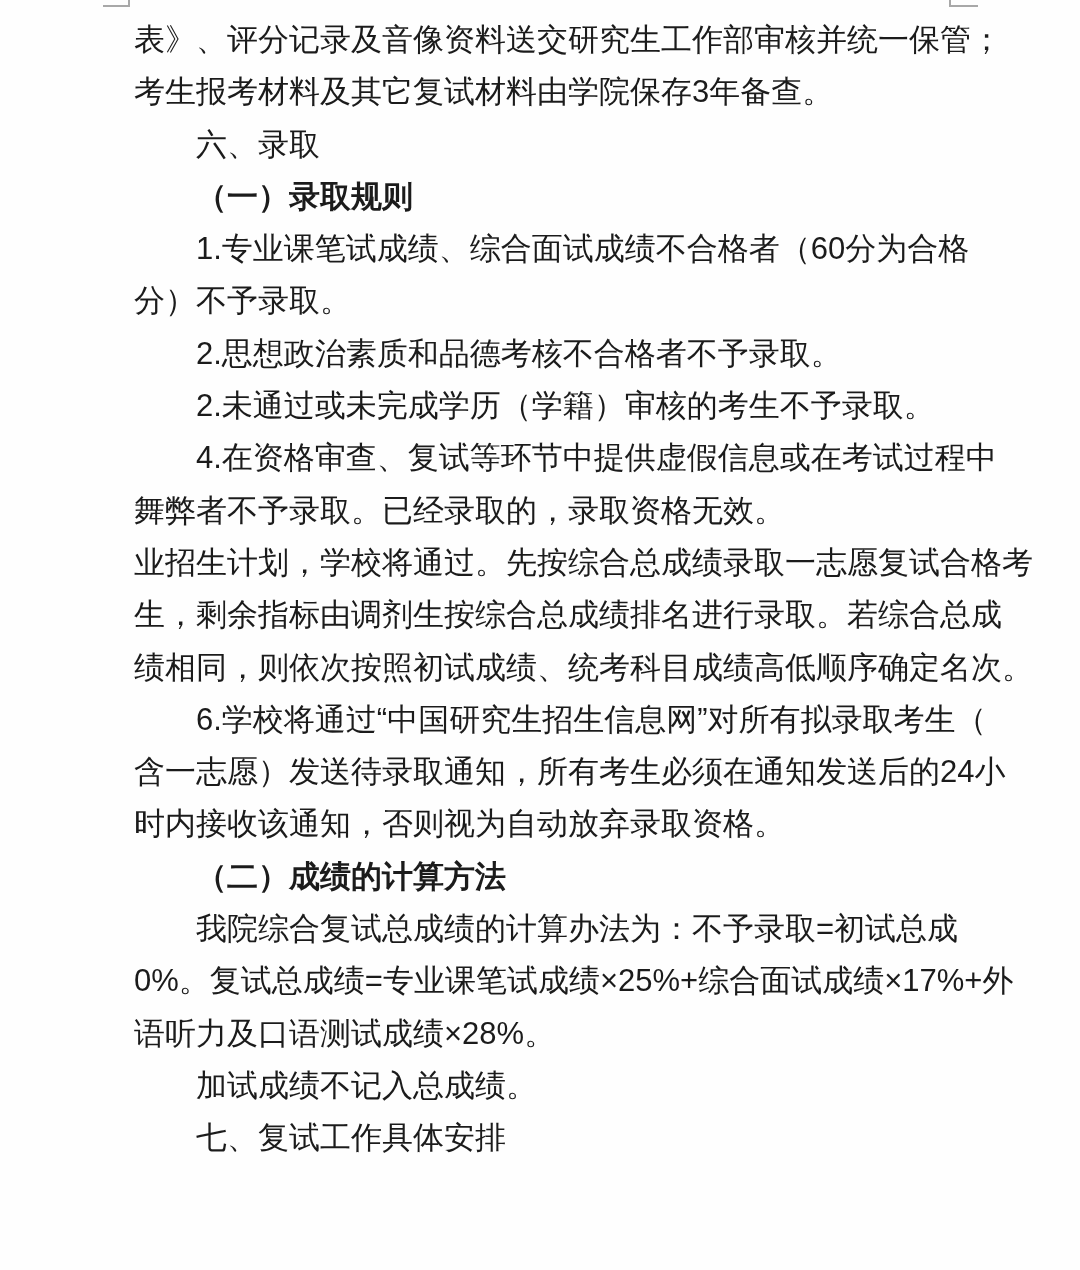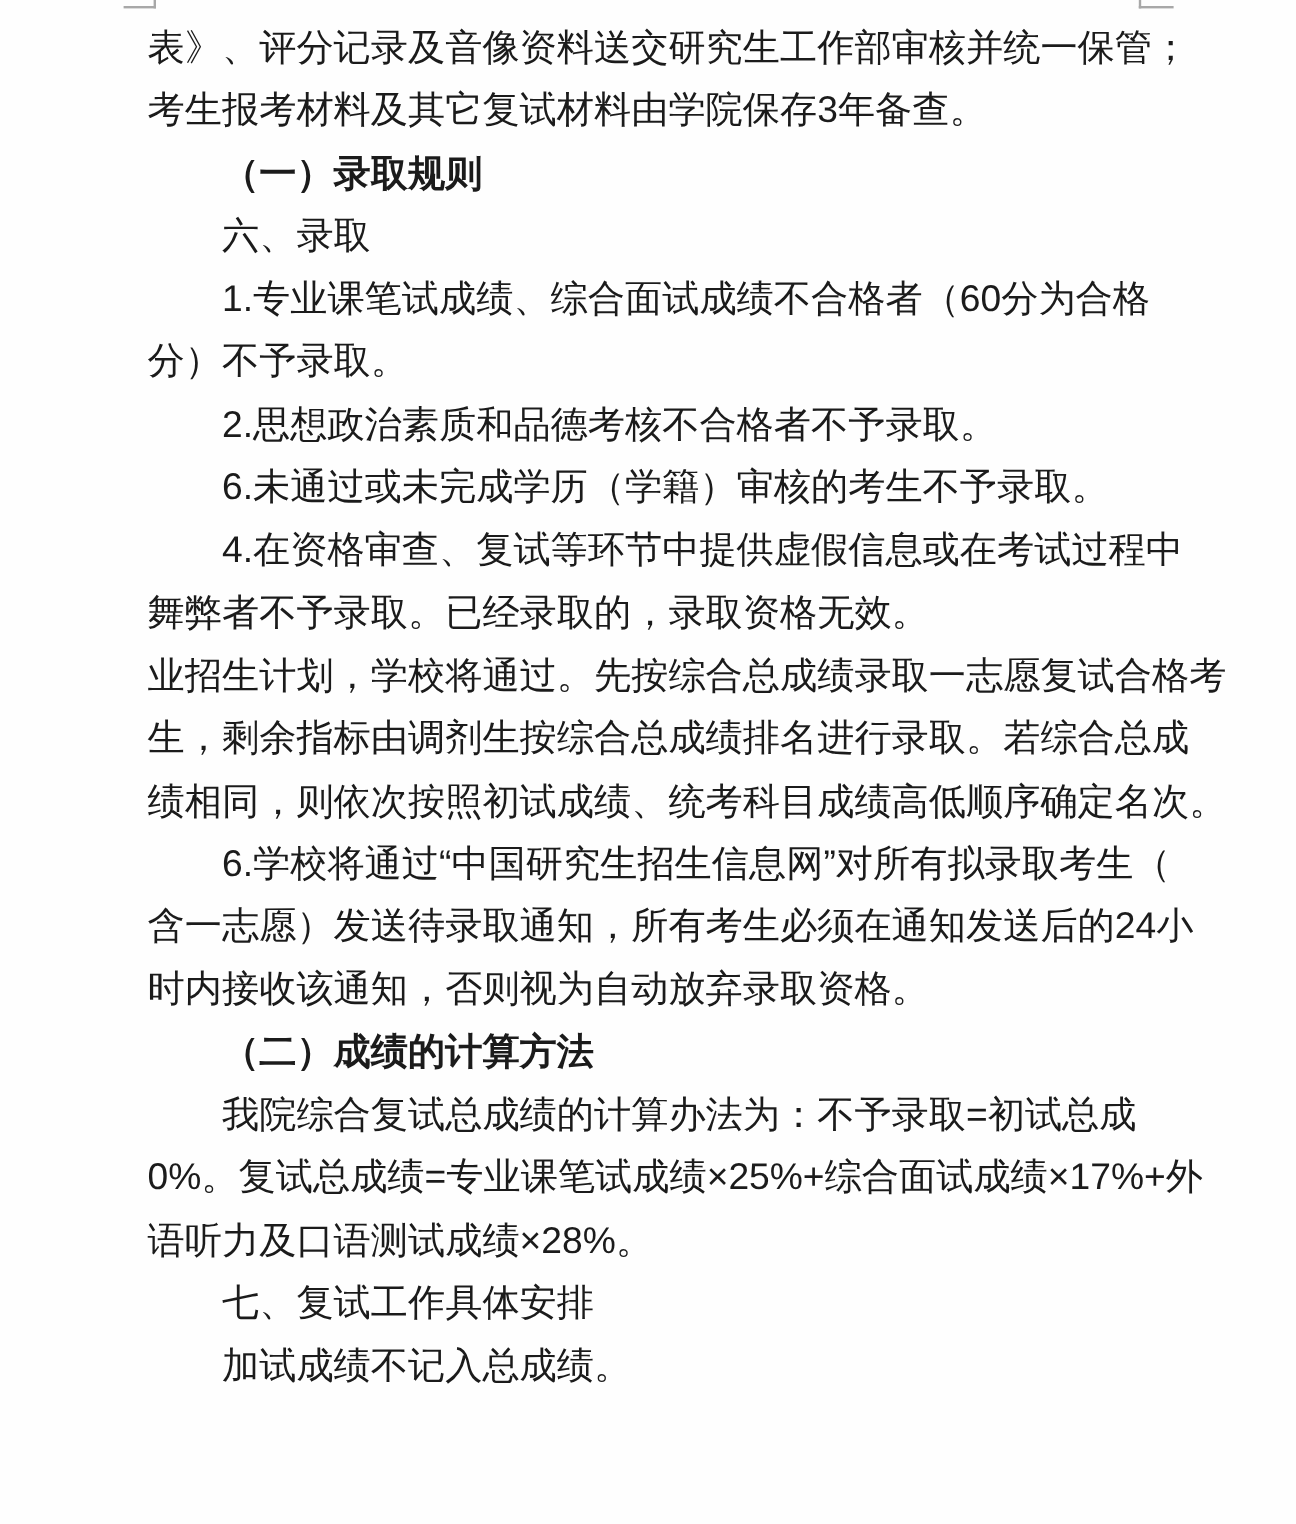--- a/index.html
+++ b/index.html
@@ -32,21 +32,21 @@
     border-right: 2px solid #a8a8a8;
   }
   .frag-right {
     left: 949px;
     width: 29px;
     border-bottom: 2px solid #a8a8a8;
     border-left: 2px solid #a8a8a8;
   }
   .content {
     position: absolute;
-    left: 123px;
+    left: 134px;
     top: 14px;
     width: 840px;
   }
   .line {
     font-size: 31px;
     line-height: 52.3px;
     height: 52.3px;
     color: #1b1b1b;
     white-space: nowrap;
     font-family: "Liberation Sans", sans-serif;
@@ -62,35 +62,35 @@
 <body>
 
 <div class="page">
 
   <div class="frag frag-left"></div>
   <div class="frag frag-right"></div>
 
   <div class="content">
       <div class="line">表》、评分记录及音像资料送交研究生工作部审核并统一保管；</div>
       <div class="line">考生报考材料及其它复试材料由学院保存3年备查。</div>
+      <div class="line indent">六、录取</div>
       <div class="line indent bold">（一）录取规则</div>
-      <div class="line indent">六、录取</div>
       <div class="line indent">1.专业课笔试成绩、综合面试成绩不合格者（60分为合格</div>
       <div class="line">分）不予录取。</div>
       <div class="line indent">2.思想政治素质和品德考核不合格者不予录取。</div>
-      <div class="line indent">6.未通过或未完成学历（学籍）审核的考生不予录取。</div>
+      <div class="line indent">2.未通过或未完成学历（学籍）审核的考生不予录取。</div>
       <div class="line indent">4.在资格审查、复试等环节中提供虚假信息或在考试过程中</div>
       <div class="line">舞弊者不予录取。已经录取的，录取资格无效。</div>
       <div class="line">业招生计划，学校将通过。先按综合总成绩录取一志愿复试合格考</div>
       <div class="line">生，剩余指标由调剂生按综合总成绩排名进行录取。若综合总成</div>
       <div class="line">绩相同，则依次按照初试成绩、统考科目成绩高低顺序确定名次。</div>
       <div class="line indent">6.学校将通过“中国研究生招生信息网”对所有拟录取考生（</div>
       <div class="line">含一志愿）发送待录取通知，所有考生必须在通知发送后的24小</div>
       <div class="line">时内接收该通知，否则视为自动放弃录取资格。</div>
       <div class="line indent bold">（二）成绩的计算方法</div>
       <div class="line indent">我院综合复试总成绩的计算办法为：不予录取=初试总成</div>
       <div class="line">0%。复试总成绩=专业课笔试成绩×25%+综合面试成绩×17%+外</div>
       <div class="line">语听力及口语测试成绩×28%。</div>
+      <div class="line indent">加试成绩不记入总成绩。</div>
       <div class="line indent">七、复试工作具体安排</div>
-      <div class="line indent">加试成绩不记入总成绩。</div>
     </div>
 
 </div>
 
 </body></html>

